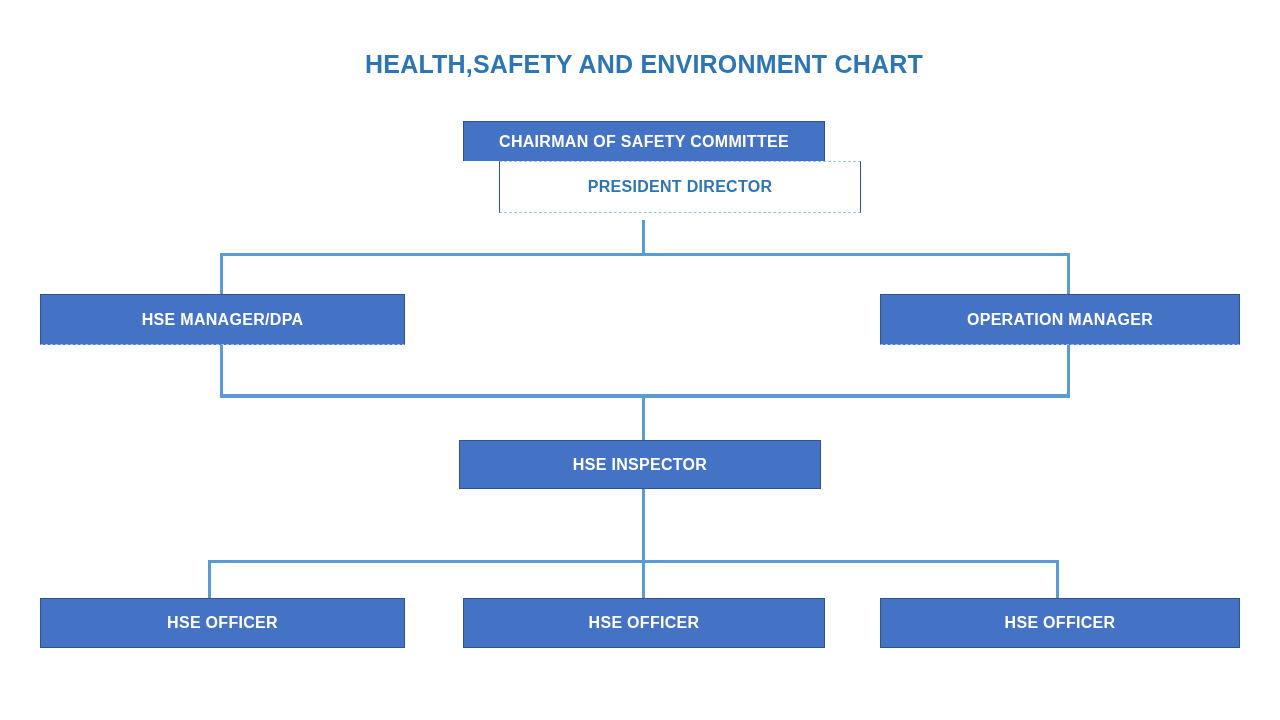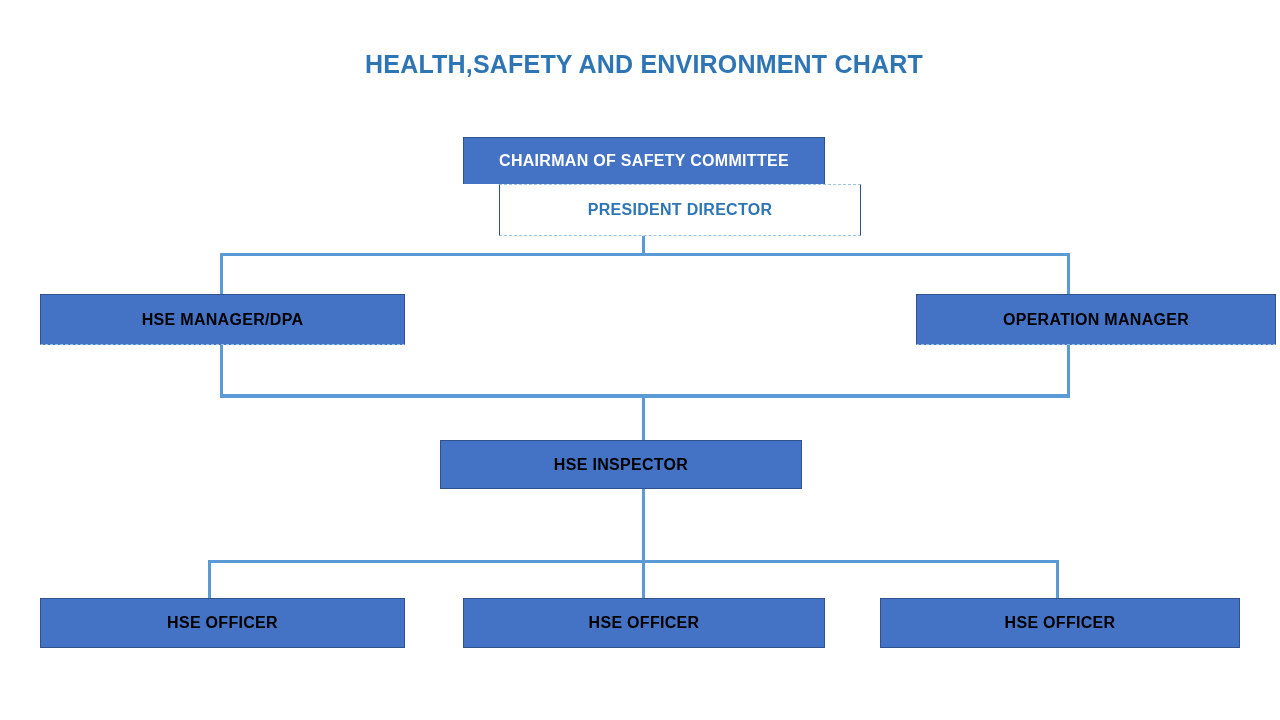--- a/index.html
+++ b/index.html
@@ -16,32 +16,32 @@
     color:#2E75B6;
   }
 
   
   .line{position:absolute;background:#5B9BD5;}
 
   
   .node{
     position:absolute;background:#4472C4;border:1px solid #2F528F;
     display:flex;align-items:center;justify-content:center;
-    color:#000000;font-size:16px;font-weight:bold;letter-spacing:0.3px;
+    color:#ffffff;font-size:16px;font-weight:bold;letter-spacing:0.3px;
     box-sizing:border-box;text-align:center;
   }
   .node.dashed-bottom{border-bottom:1px dashed #9DC3E6;}
 
   
   .root-box{position:absolute;box-sizing:border-box;}
   .root-header{
-    box-sizing:border-box;width:100%;height:47px;
+    box-sizing:border-box;width:100%;height:40px;
     background:#4472C4;border:1px solid #2F528F;border-bottom:none;
     display:flex;align-items:center;justify-content:center;
-    color:#ffffff;font-size:16px;font-weight:600;letter-spacing:0.3px;margin-top:16px;
+    color:#ffffff;font-size:16px;font-weight:600;letter-spacing:0.3px;
   }
   .root-sub{
     box-sizing:border-box;width:100%;height:52px;
     background:#ffffff;
     border-left:1px solid #2F528F;border-right:1px solid #2F528F;
     border-top:1px dashed #9DC3E6;border-bottom:1px dashed #9DC3E6;
     display:flex;align-items:center;justify-content:center;
     color:#2E75B6;font-size:16px;font-weight:600;letter-spacing:0.3px;margin-left:36px;
   }
 </style>
@@ -62,21 +62,21 @@
   <div class="line" style="left:208px;top:560px;width:851px;height:3px;"></div>
   <div class="line" style="left:208px;top:560px;width:3px;height:38px;"></div>
   <div class="line" style="left:1056px;top:560px;width:3px;height:38px;"></div>
 
   <div class="root-box" style="left:463px;top:121px;width:362px;">
     <div class="root-header">CHAIRMAN OF SAFETY COMMITTEE</div>
     <div class="root-sub">PRESIDENT DIRECTOR</div>
   </div>
 
   <div class="node dashed-bottom" style="left:40px;top:294px;width:365px;height:51px;">HSE MANAGER/DPA</div>
-  <div class="node dashed-bottom" style="left:880px;top:294px;width:360px;height:51px;margin-left:36px;">OPERATION MANAGER</div>
+  <div class="node dashed-bottom" style="left:880px;top:294px;width:360px;height:51px;">OPERATION MANAGER</div>
 
-  <div class="node" style="left:440px;top:440px;width:362px;height:49px;">HSE INSPECTOR</div>
+  <div class="node" style="left:459px;top:440px;width:362px;height:49px;">HSE INSPECTOR</div>
 
   <div class="node" style="left:40px;top:598px;width:365px;height:50px;">HSE OFFICER</div>
   <div class="node" style="left:463px;top:598px;width:362px;height:50px;">HSE OFFICER</div>
   <div class="node" style="left:880px;top:598px;width:360px;height:50px;">HSE OFFICER</div>
 
 </div>
 
 </body></html>

